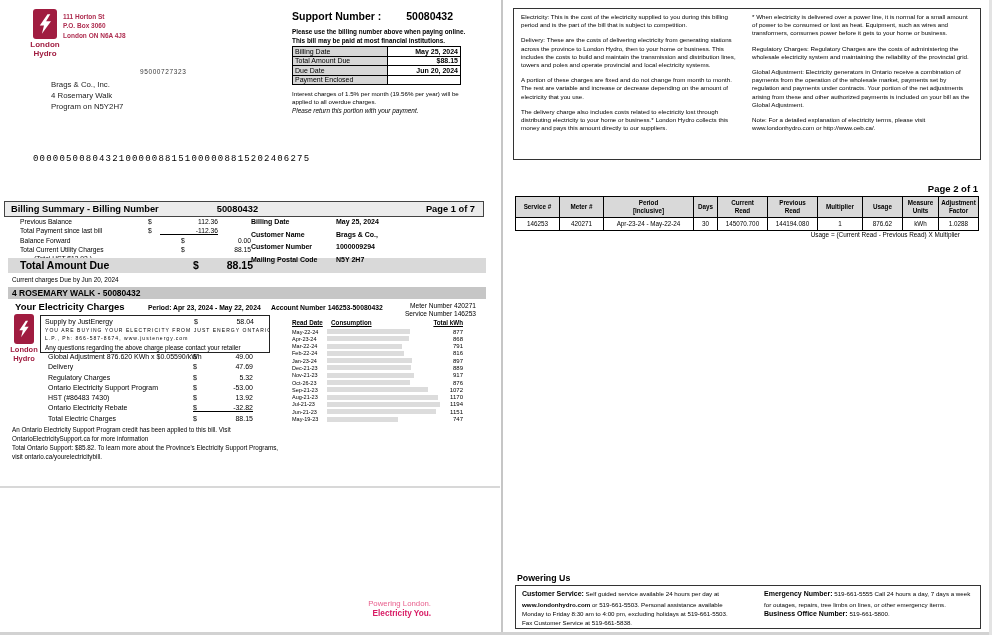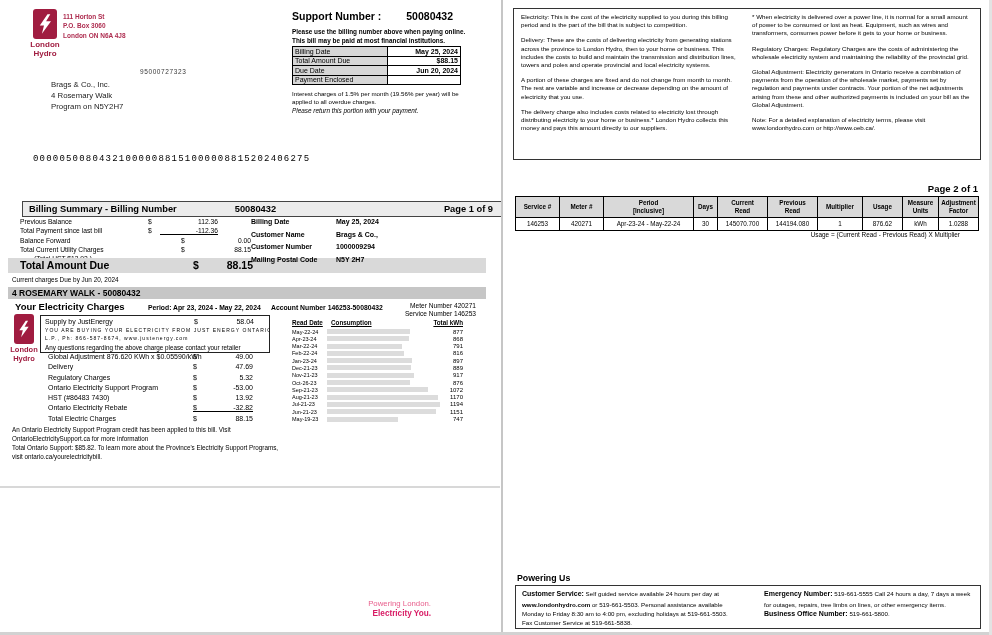--- a/index.html
+++ b/index.html
@@ -30,21 +30,21 @@
   #pay-notes{left:292px;top:28px;font-size:6.4px;font-weight:bold;line-height:1.4;}
   #remit-table{left:292px;top:46px;border-collapse:collapse;font-size:7px;}
   #remit-table td{border:1px solid #000;height:8.5px;padding:0 2px;}
   #remit-table td.rl{background:#d7d7d7;width:90px;}
   #remit-table td.rv{width:68px;text-align:right;font-weight:bold;}
   #interest-note{left:292px;top:90px;width:184px;font-size:6.2px;line-height:1.35;}
   #return-note{left:292px;top:107px;font-size:6.4px;font-style:italic;}
   #ocr-line{left:33px;top:154px;font-family:"Liberation Mono",monospace;font-size:9px;letter-spacing:1.2px;}
 
   
-  #summary-header{left:22px;top:201px;width:478px;height:14px;border:1px solid #444;background:#ececec;display:flex;align-items:center;font-weight:bold;font-size:9.3px;}
+  #summary-header{left:4px;top:201px;width:478px;height:14px;border:1px solid #444;background:#ececec;display:flex;align-items:center;font-weight:bold;font-size:9.3px;}
   #summary-header .t1{margin-left:6px;}
   #summary-header .t2{margin-left:58px;}
   #summary-header .t3{margin-left:auto;margin-right:8px;}
   #summary-rows{left:20px;top:218px;width:240px;}
   .srow{position:relative;height:9.3px;font-size:6.7px;}
   .srow .lbl{position:absolute;left:0;}
   .srow.hst .lbl{left:14px;}
   .srow .cur,.srow .amt{position:absolute;}
   .srow.ga .cur{left:128px;}
   .srow.ga .amt{left:140px;width:58px;text-align:right;}
@@ -182,21 +182,21 @@
         </tbody>
     </table>
 
     <div class="abs" id="interest-note">Interest charges of 1.5% per month (19.56% per year) will be applied to all overdue charges.</div>
     <div class="abs" id="return-note">Please return this portion with your payment.</div>
     <div class="abs" id="ocr-line">000005008043210000088151000008815202406275</div>
 
     <div class="abs" id="summary-header">
       <span class="t1">Billing Summary - Billing Number</span>
       <span class="t2">50080432</span>
-      <span class="t3">Page 1 of 9</span>
+      <span class="t3">Page 1 of 7</span>
     </div>
 
     <div class="abs" id="summary-rows">
         <div class="srow ga">
           <span class="lbl">Previous Balance</span>
           <span class="cur">$</span>
           <span class="amt">112.36</span>
         </div>
         <div class="srow ga">
           <span class="lbl">Total Payment since last bill</span>

